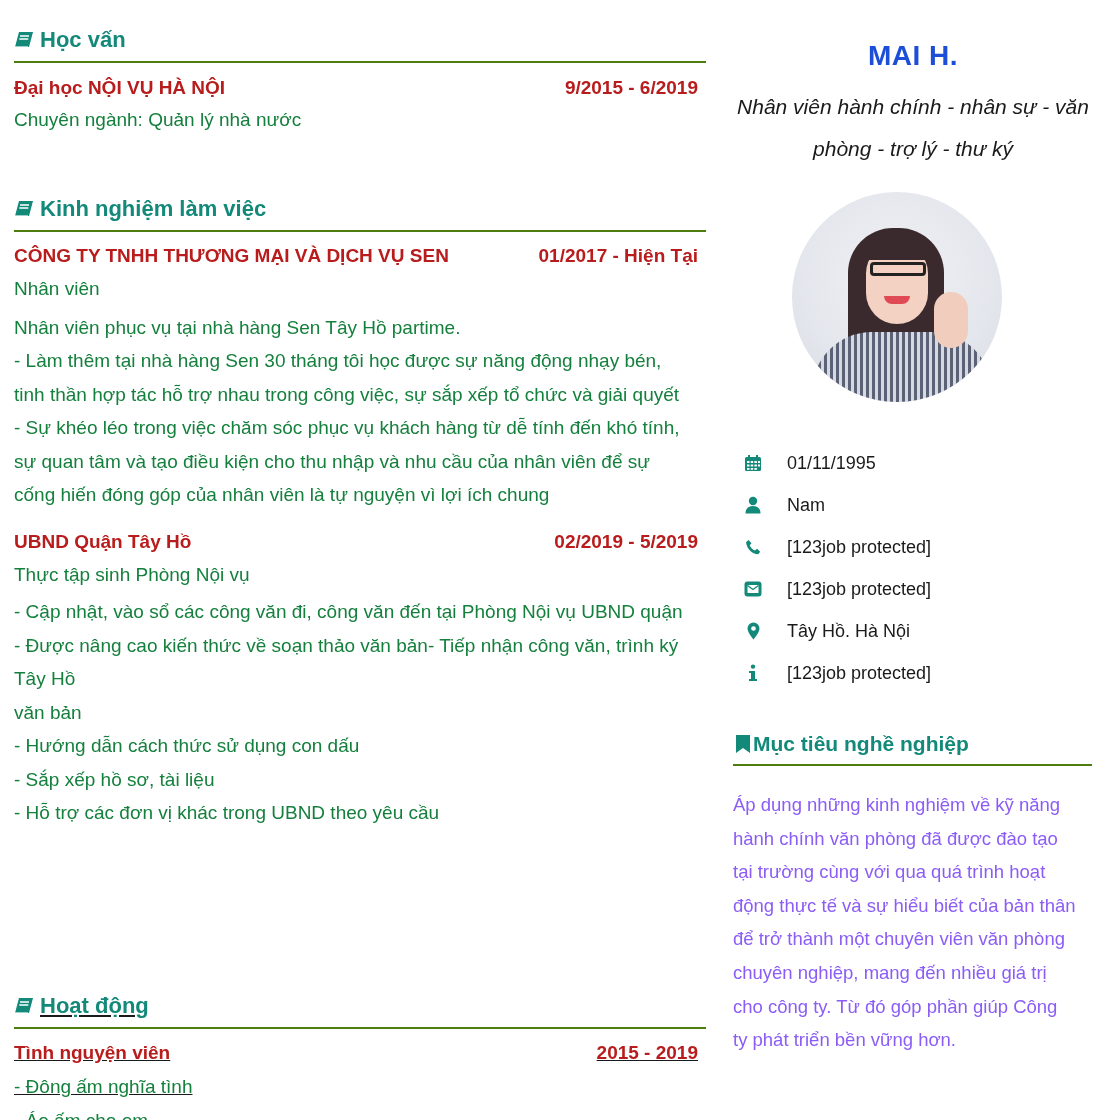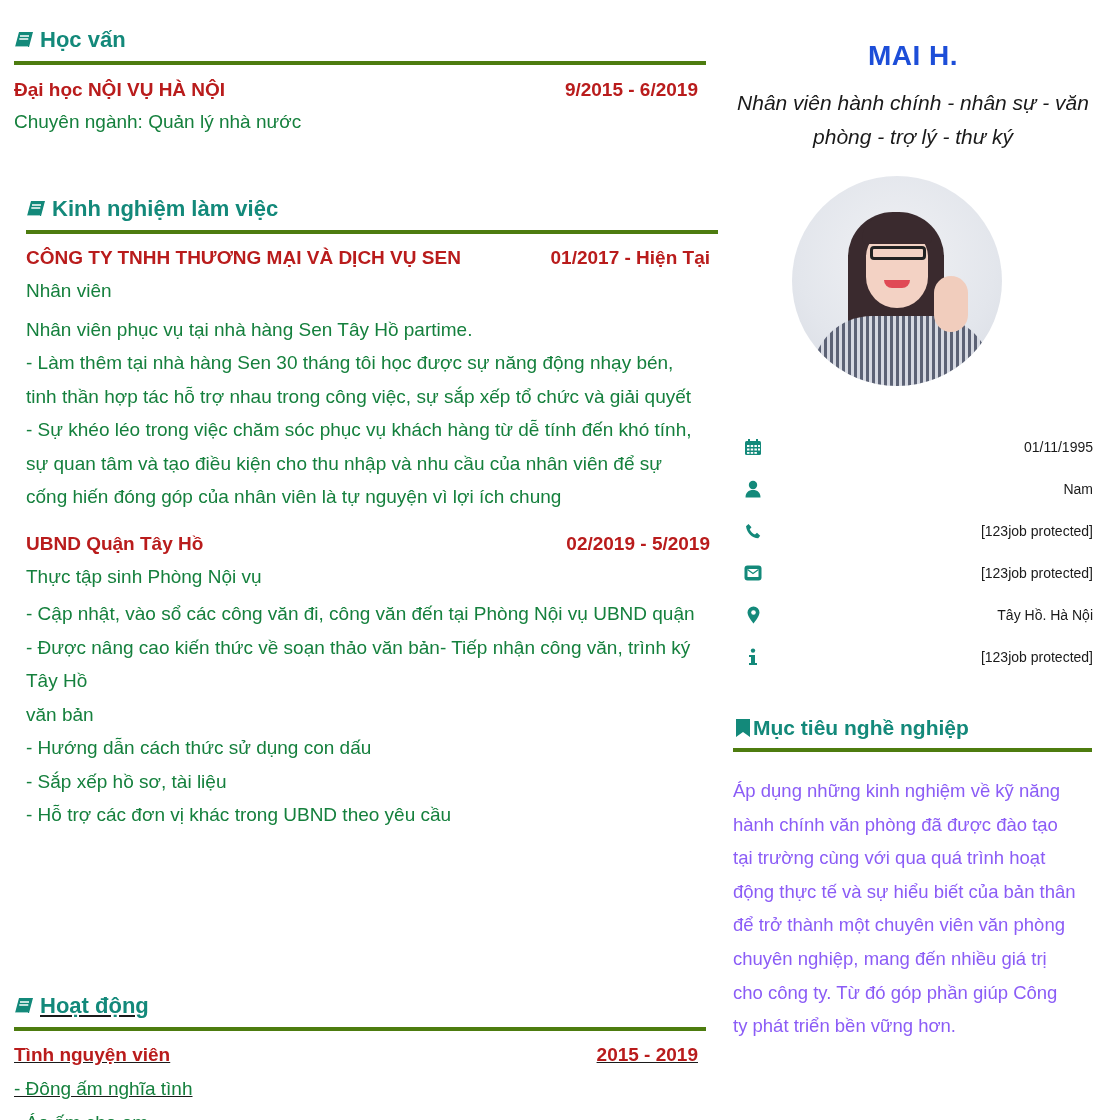--- a/index.html
+++ b/index.html
@@ -2,45 +2,45 @@
 <html><head>
   <meta charset="utf-8">
   <style>
     * { box-sizing: border-box; margin: 0; padding: 0; }
     html, body { width: 1106px; height: 1120px; overflow: hidden; background: #ffffff; }
     body { font-family: "Liberation Sans", "DejaVu Sans", sans-serif; color: #1a1a1a; position: relative; }
 
     .left { position: absolute; left: 14px; top: 0; width: 692px; }
     .right { position: absolute; left: 733px; top: 0; width: 360px; }
 
-    .section-head { display: flex; align-items: center; gap: 6px; color: #13897a; font-weight: bold; font-size: 22px; padding-bottom: 8px; border-bottom: 4px solid #4d7c0f; }
+    .section-head { display: flex; align-items: center; gap: 6px; color: #13897a; font-weight: bold; font-size: 22px; padding-bottom: 8px; border-bottom: 2px solid #4d7c0f; }
     .section-head .icon { width: 20px; height: 20px; display: inline-flex; align-items: center; justify-content: center; }
 
     .item-head { display: flex; justify-content: space-between; font-weight: bold; font-size: 19px; color: #b91c1c; padding-right: 8px; }
     .line { font-size: 19px; line-height: 33.5px; color: #15803d; }
 
     #sec-edu { position: absolute; top: 27px; left: 0; width: 692px; }
-    #sec-exp { position: absolute; top: 196px; left: 12px; width: 692px; }
+    #sec-exp { position: absolute; top: 196px; left: 0; width: 692px; }
     #sec-act { position: absolute; top: 993px; left: 0; width: 692px; text-decoration: underline; }
 
     .name { text-align: center; color: #1d4ed8; font-weight: bold; font-size: 28px; margin-top: 40px; letter-spacing: 0.5px; }
-    .title { text-align: center; font-style: italic; font-size: 21px; line-height: 34px; margin-top: 14px; color: #1a1a1a; }
+    .title { text-align: center; font-style: italic; font-size: 21px; line-height: 42px; margin-top: 14px; color: #1a1a1a; }
     .avatar { width: 210px; height: 210px; border-radius: 50%; margin: 22px auto 0; position: relative; overflow: hidden;
       background: radial-gradient(circle at 50% 40%, #f0f1f4 0%, #e3e6ec 60%, #d7dbe3 100%); left: -16px; }
     .avatar .hair { position: absolute; left: 56px; top: 36px; width: 96px; height: 140px; background: #3a2a2e; border-radius: 45px 45px 20px 20px; }
     .avatar .face { position: absolute; left: 74px; top: 52px; width: 62px; height: 80px; background: #f3d2c4; border-radius: 30px 30px 32px 32px; }
     .avatar .bangs { position: absolute; left: 70px; top: 40px; width: 70px; height: 28px; background: #3a2a2e; border-radius: 35px 35px 8px 8px; }
     .avatar .glasses { position: absolute; left: 78px; top: 70px; width: 56px; height: 14px; border: 3px solid #222; border-radius: 4px; }
     .avatar .smile { position: absolute; left: 92px; top: 104px; width: 26px; height: 8px; background: #e04a55; border-radius: 0 0 12px 12px; }
     .avatar .shirt { position: absolute; left: 20px; top: 140px; width: 180px; height: 90px; border-radius: 60px 60px 0 0;
       background: repeating-linear-gradient(90deg, #5c6275 0 3px, #d6d9e2 3px 6px); }
     .avatar .hand { position: absolute; left: 142px; top: 100px; width: 34px; height: 56px; background: #f1cdbd; border-radius: 18px; }
 
     .contacts { margin-top: 40px; }
-    .contact { display: flex; align-items: center; height: 42px; font-size: 14px; color: #1a1a1a; justify-content: space-between; }
+    .contact { display: flex; align-items: center; height: 42px; font-size: 18px; color: #1a1a1a; }
     .contact .icon { width: 20px; margin-left: 10px; margin-right: 24px; display: inline-flex; justify-content: center; color: #13897a; }
 
     #sec-goal { margin-top: 38px; width: 359px; }
     #sec-goal .section-head { font-size: 21px; }
     .goal-text { font-size: 18.5px; line-height: 33.6px; margin-top: 22px; color: #8b5cf6; }
   </style>
 </head>
 <body>
 
 <div class="left">

